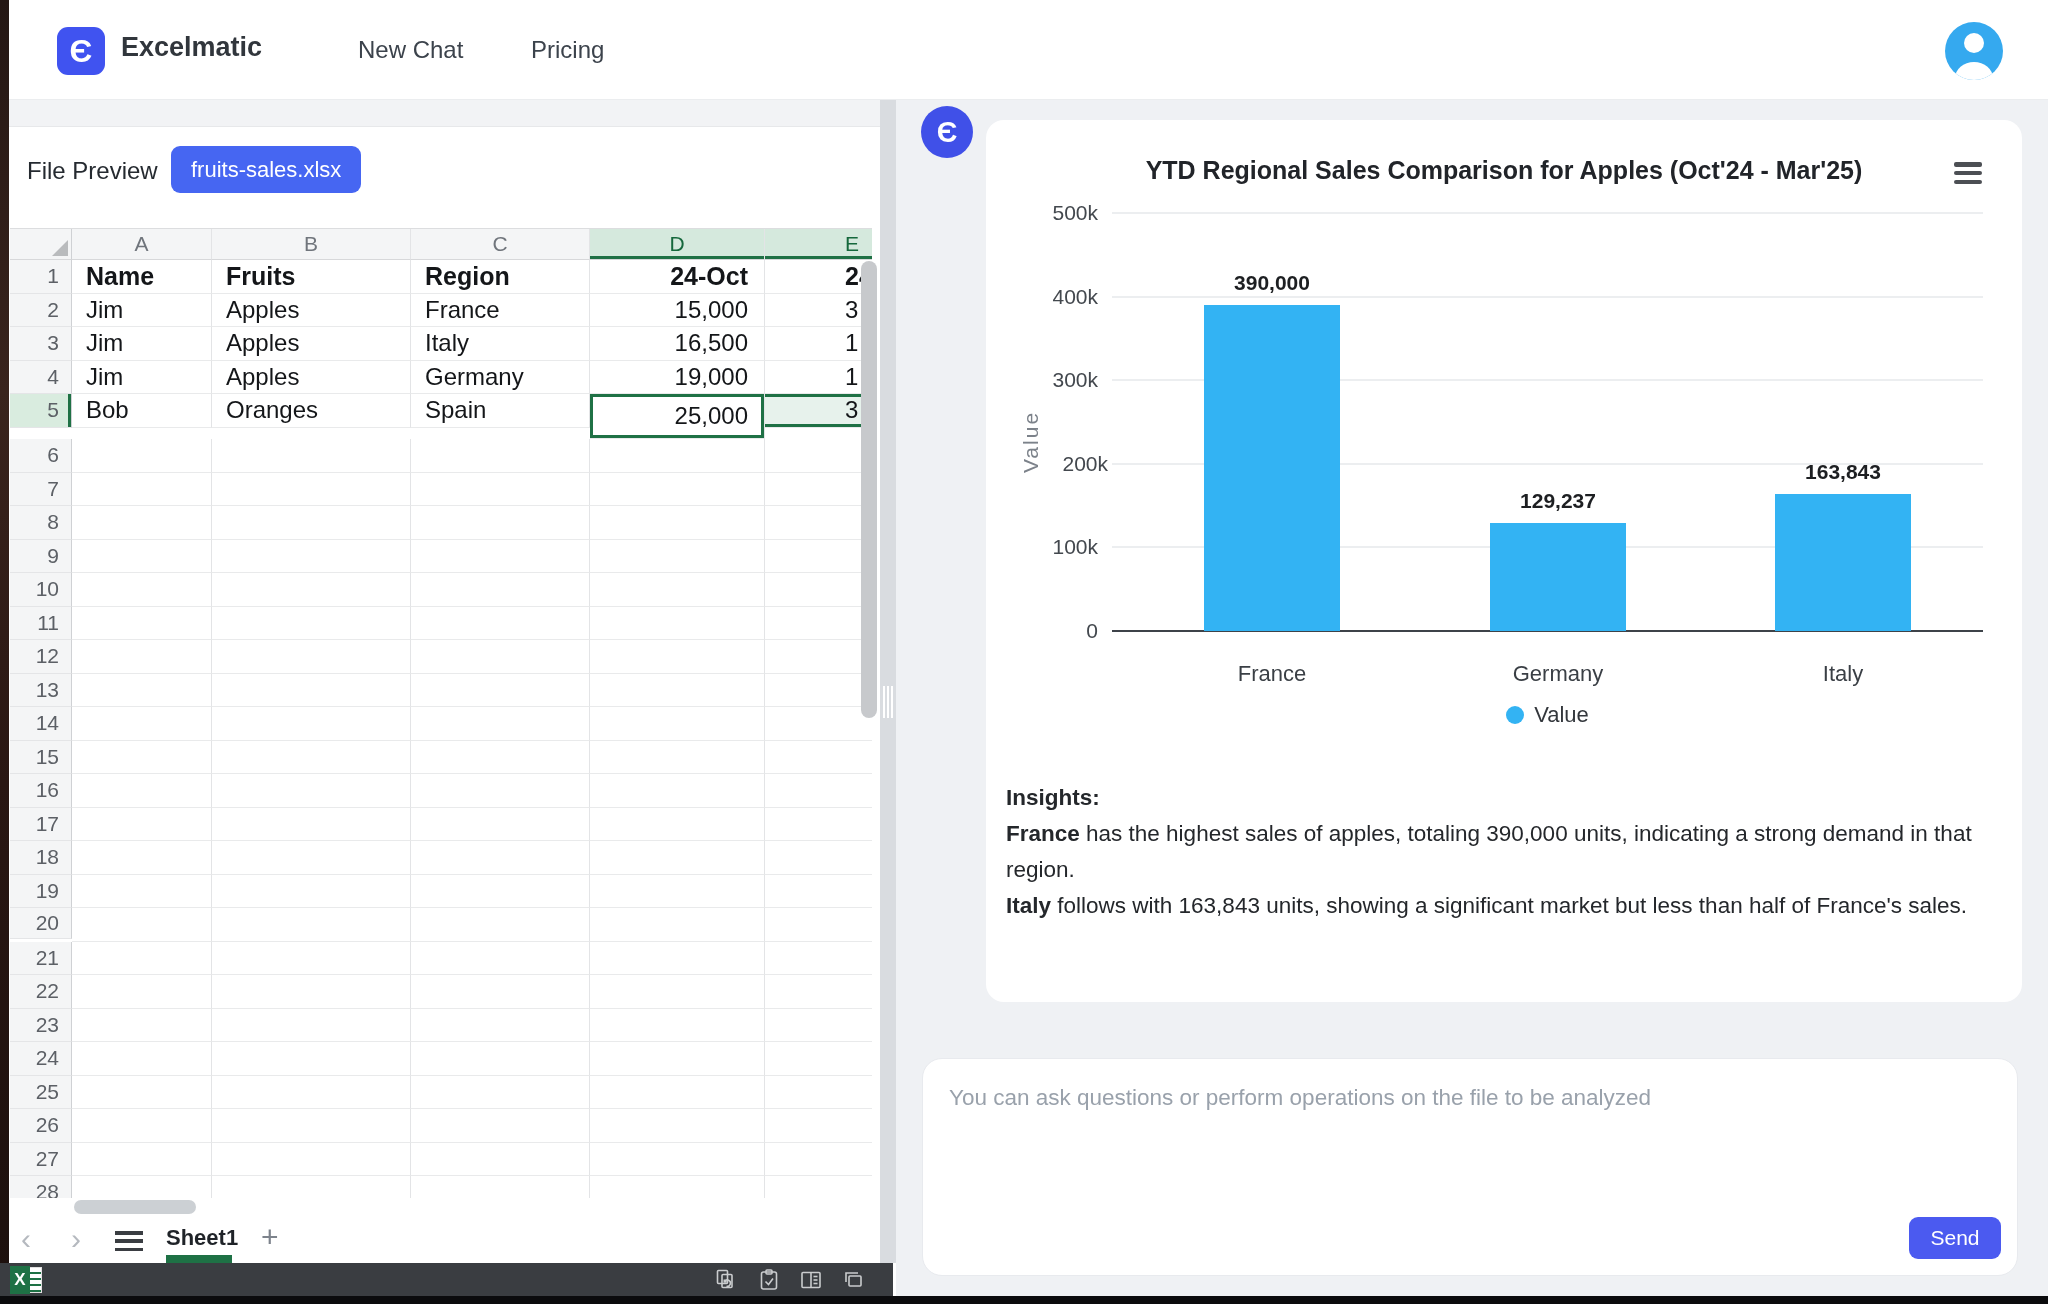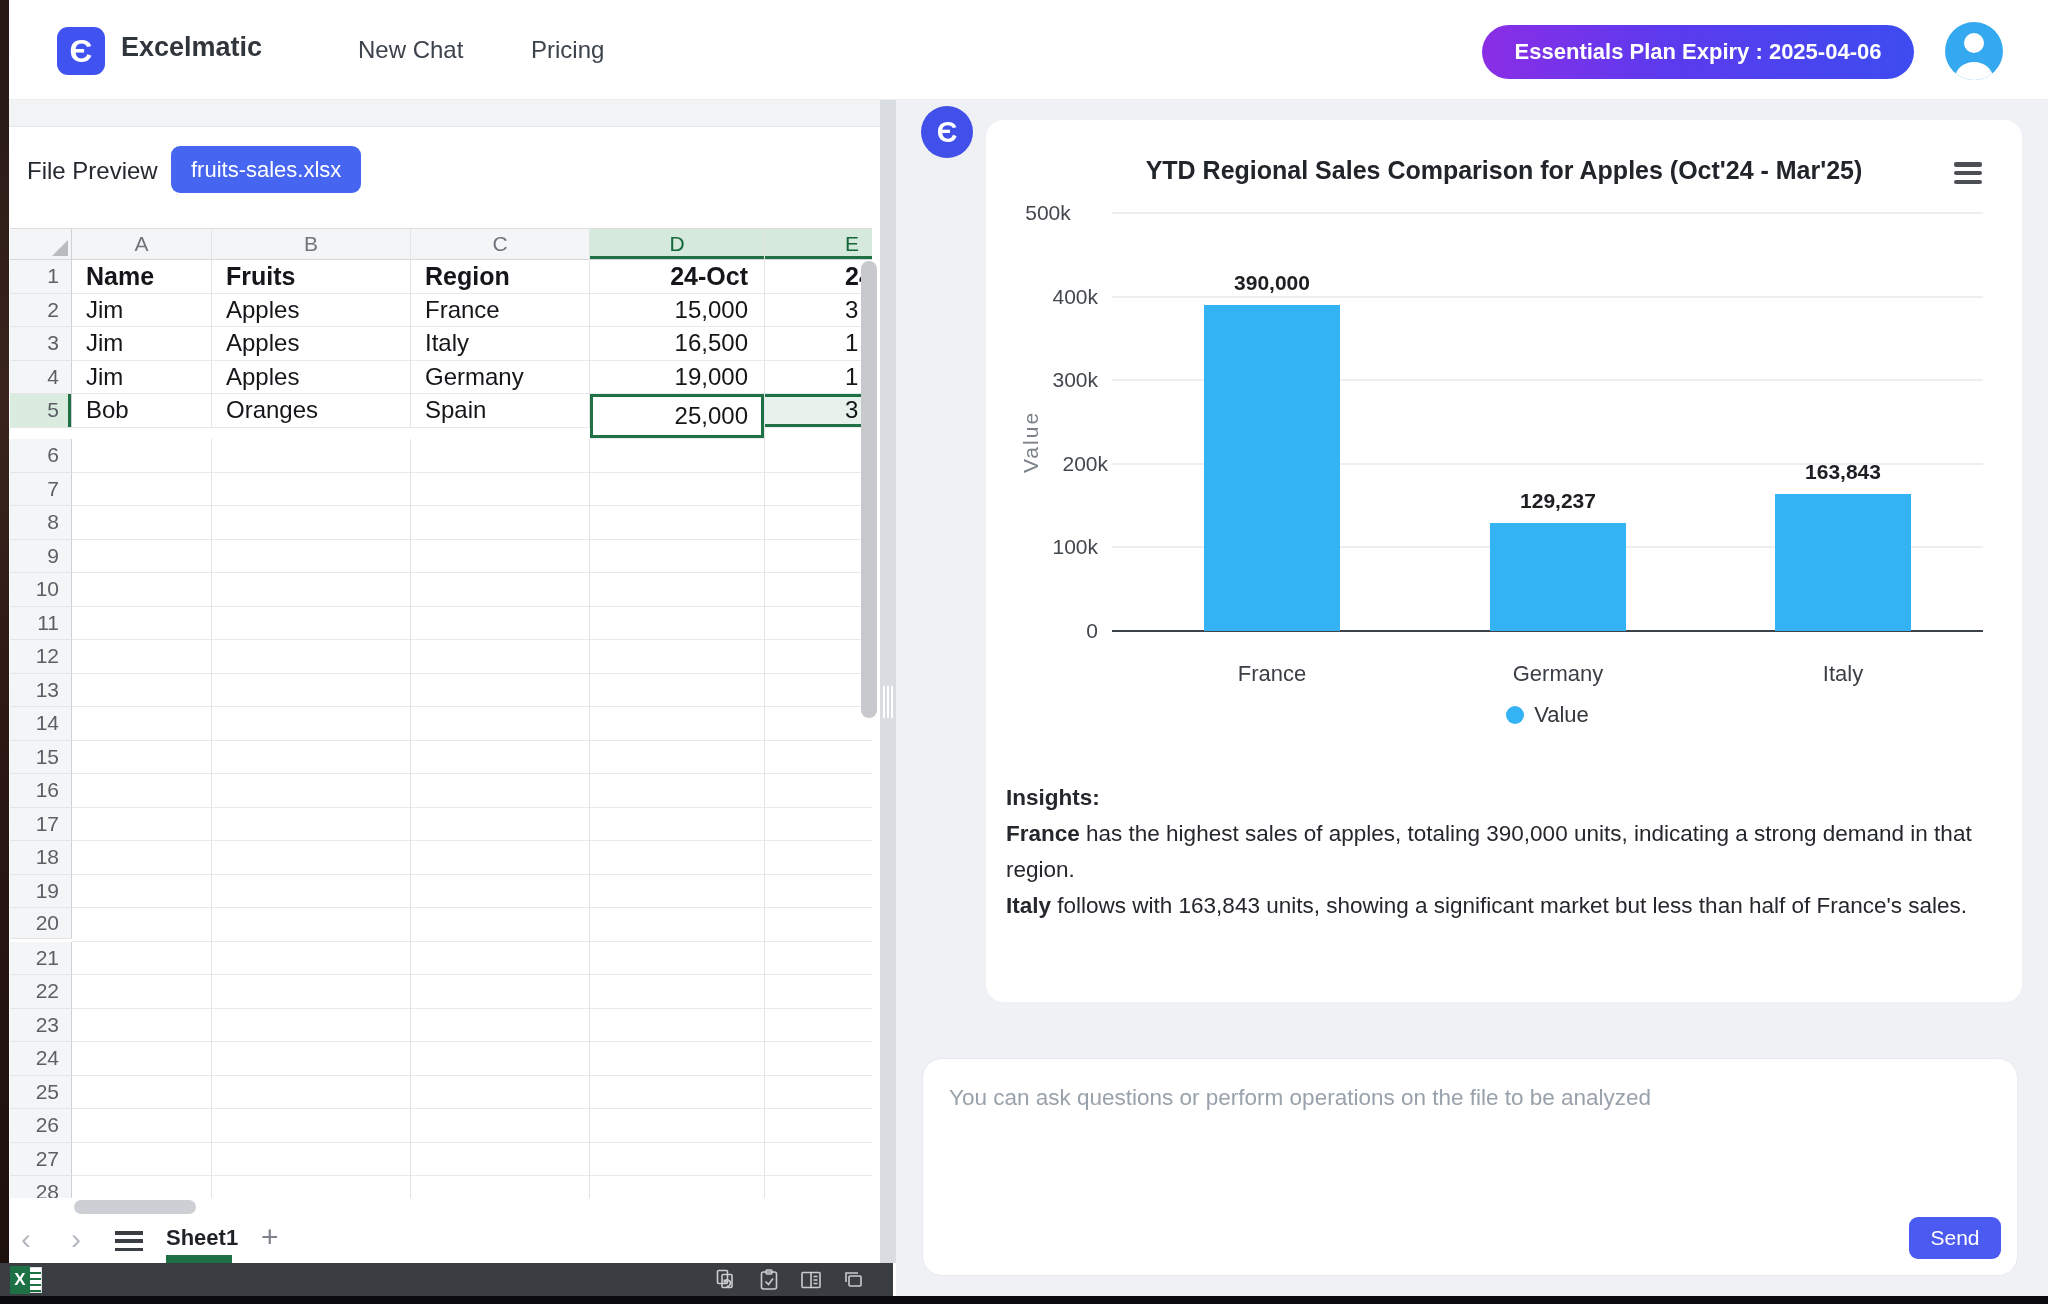--- a/index.html
+++ b/index.html
@@ -109,21 +109,20 @@
 
 <div id="app">
 
   <div id="left-sliver"></div>
 
   <div id="navbar">
     <div id="logo">Є</div>
     <div id="brand">Excelmatic</div>
     <div id="nav-newchat" class="nav-link">New Chat</div>
     <div id="nav-pricing" class="nav-link">Pricing</div>
-    <div id="plan-pill">Essentials Plan Expiry : 2025-04-06</div>
     <div id="user-avatar">
       <div class="head"></div>
       <div class="torso"></div>
     </div>
   </div>
 
   <div id="band"></div>
 
   <div id="left-panel">
     <div id="file-preview-label">File Preview</div>
@@ -349,21 +348,21 @@
       <div id="legend">
         <div class="dot" style="background: rgb(51, 179, 243);"></div>
         <div class="lbl">Value</div>
       </div>
       <div id="insights">
           <p><b>Insights:</b></p>
           <p><b>France</b> has the highest sales of apples, totaling 390,000 units, indicating a strong demand in that region.</p>
           <p><b>Italy</b> follows with 163,843 units, showing a significant market but less than half of France's sales.</p>
         </div>
     <div class="gridline" style="top: 92px;"></div>
-        <div class="ytick" style="left: 12px; top: 81px; text-align: center;">500k</div>
+        <div class="ytick" style="left: 12px; top: 81px;">500k</div>
         <div class="gridline" style="top: 175.6px;"></div>
         <div class="ytick" style="left: 12px; top: 164.6px;">400k</div>
         <div class="gridline" style="top: 259.2px;"></div>
         <div class="ytick" style="left: 12px; top: 248.2px;">300k</div>
         <div class="gridline" style="top: 342.8px;"></div>
         <div class="ytick" style="left: 22px; top: 331.8px;">200k</div>
         <div class="gridline" style="top: 426.4px;"></div>
         <div class="ytick" style="left: 12px; top: 415.4px;">100k</div>
         <div class="gridline zero" style="top: 510px;"></div>
         <div class="ytick" style="left: 12px; top: 499px;">0</div>

